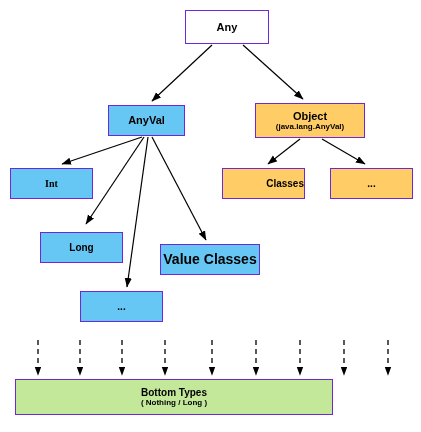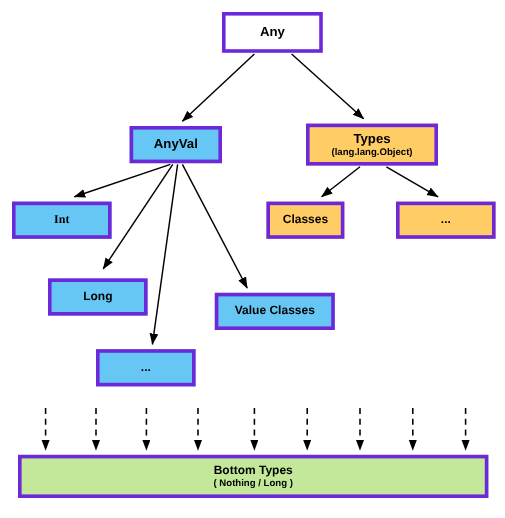--- a/index.html
+++ b/index.html
@@ -22,39 +22,39 @@
     height: 432px;
   }
   .node {
     position: absolute;
     box-sizing: border-box;
     display: flex;
     flex-direction: column;
     align-items: center;
     justify-content: center;
     text-align: center;
-    border: 3px solid #6d28d9;
+    border: 1px solid #6d28d9;
     font-weight: bold;
     color: #000000;
     line-height: 1.15;
   }
   .node .sub {
     font-weight: bold;
     font-size: 8px;
   }
   .n-any      { left: 185px; top: 10px;  width: 84px;  height: 34px; background: #ffffff; font-size: 11px; }
   .n-anyval   { left: 108px; top: 105px; width: 77px;  height: 31px; background: #66c7f4; font-size: 11px; align-items: center; }
   .n-anyref   { left: 255px; top: 103px; width: 110px; height: 35px; background: #ffcc66; font-size: 11px; }
   .n-int      { left: 10px;  top: 168px; width: 83px;  height: 31px; background: #66c7f4; font-size: 10px; font-family: Liberation Serif, serif; }
   .n-long     { left: 40px;  top: 232px; width: 83px;  height: 31px; background: #66c7f4; font-size: 10px; }
   .n-dots1    { left: 80px;  top: 291px; width: 83px;  height: 31px; background: #66c7f4; font-size: 10px; }
-  .n-valcls   { left: 179px; top: 244px; width: 100px; height: 31px; background: #66c7f4; font-size: 10px; }
-  .n-classes  { left: 222px; top: 168px; width: 65px;  height: 31px; background: #ffcc66; font-size: 10px; }
+  .n-valcls   { left: 160px; top: 244px; width: 100px; height: 31px; background: #66c7f4; font-size: 14px; }
+  .n-classes  { left: 222px; top: 168px; width: 83px;  height: 31px; background: #ffcc66; font-size: 10px; align-items: flex-end; }
   .n-dots2    { left: 330px; top: 168px; width: 83px;  height: 31px; background: #ffcc66; font-size: 10px; }
-  .n-bottom   { left: 15px;  top: 379px; width: 392px; height: 36px; background: #c3e89a; font-size: 10px; }
+  .n-bottom   { left: 15px;  top: 379px; width: 318px; height: 36px; background: #c3e89a; font-size: 10px; }
 </style>
 </head>
 <body>
 
 <svg id="diagram" viewBox="0 0 421 432" xmlns="http://www.w3.org/2000/svg">
   <defs>
     <marker id="arrow" markerWidth="9" markerHeight="9" refX="7.5" refY="3" orient="auto" markerUnits="strokeWidth">
       <path d="M0,0 L8,3 L0,6 z" fill="#000000"></path>
     </marker>
     <marker id="arrow-dash" markerWidth="8" markerHeight="8" refX="6.5" refY="2.6" orient="auto" markerUnits="strokeWidth">
@@ -93,22 +93,22 @@
 
 <div class="node n-any">
   <span>Any</span>
 </div>
 
 <div class="node n-anyval">
   <span>AnyVal</span>
 </div>
 
 <div class="node n-anyref">
-  <span>Types</span>
-  <span class="sub">(lang.lang.Object)</span>
+  <span>Object</span>
+  <span class="sub">(java.lang.AnyVal)</span>
 </div>
 
 <div class="node n-int">
   <span>Int</span>
 </div>
 
 <div class="node n-long">
   <span>Long</span>
 </div>
 

